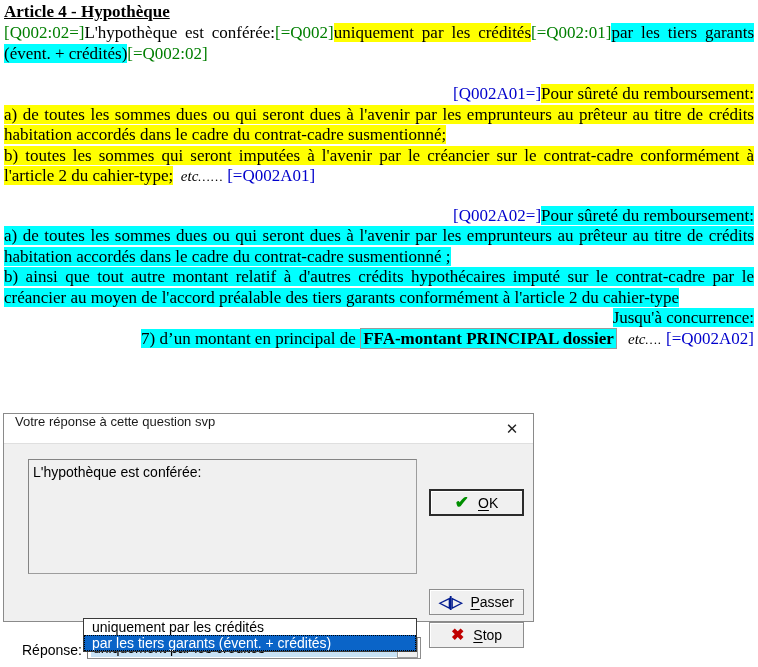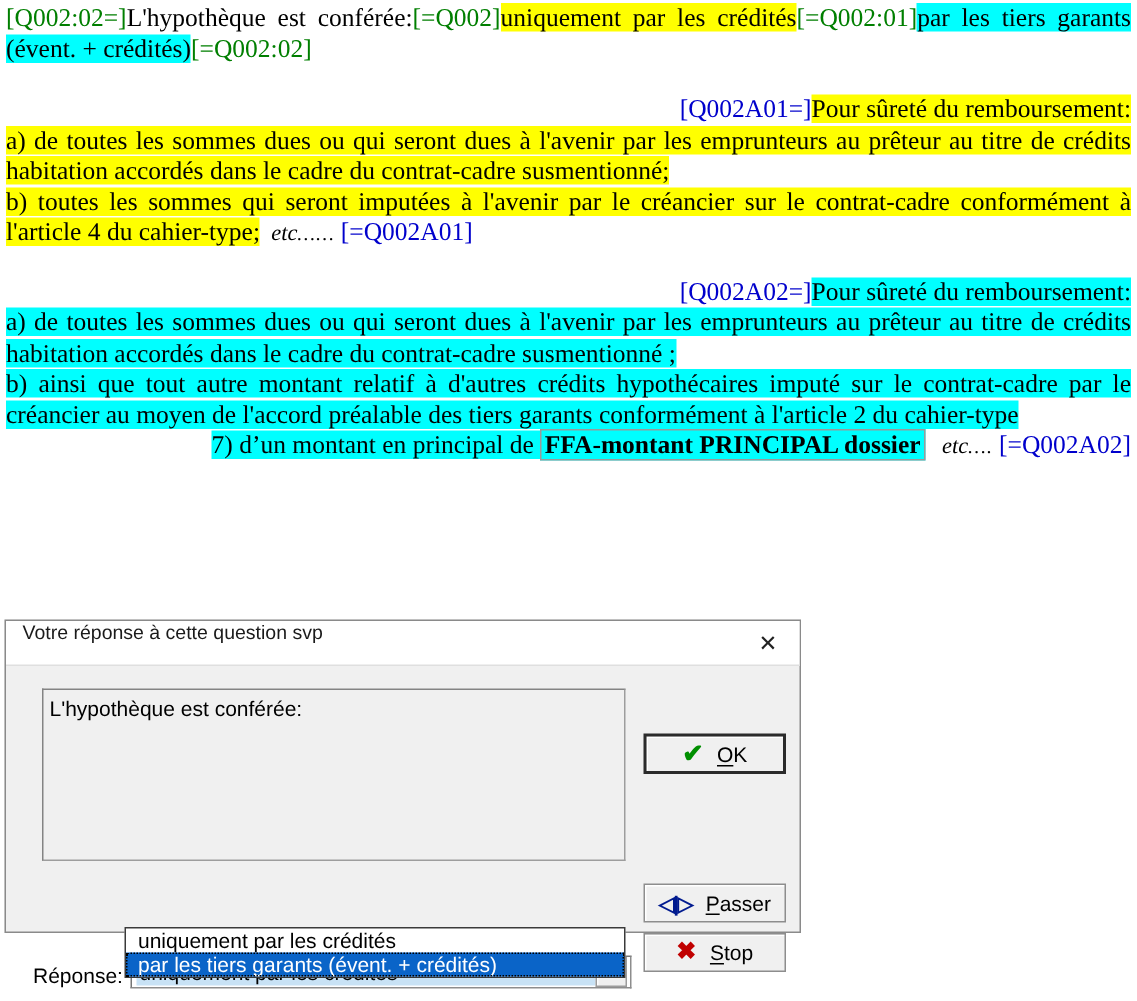--- a/index.html
+++ b/index.html
@@ -228,35 +228,37 @@
     color: #ffffff;
     outline: 1px dotted #000;
     outline-offset: -1px;
   }
 </style>
 </head>
 <body>
 
 <div id="doc">
 
+  <div class="doc-title">Article 4 - Hypothèque</div>
 
   <div class="para"><span class="code-green">[Q002:02=]</span><span>L'hypothèque est conférée:</span><span class="code-green">[=Q002]</span><span class="hl-yellow">uniquement par les crédités</span><span class="code-green">[=Q002:01]</span><span class="hl-cyan">par les tiers garants (évent. + crédités)</span><span class="code-green">[=Q002:02]</span></div>
 
   <div class="spacer"></div>
 
   <div class="para last-no-justify"><span class="code-blue">[Q002A01=]</span><span class="hl-yellow">Pour sûreté du remboursement:</span></div>
   <div class="para"><span class="hl-yellow">a) de toutes les sommes dues ou qui seront dues à l'avenir par les emprunteurs au prêteur au titre de crédits habitation accordés dans le cadre du contrat-cadre susmentionné;</span></div>
-  <div class="para"><span class="hl-yellow">b) toutes les sommes qui seront imputées à l'avenir par le créancier sur le contrat-cadre conformément à l'article 4 du cahier-type;</span><span class="etc">&nbsp; <span>etc</span><span class="dots">……</span> </span><span class="code-blue">[=Q002A01]</span></div>
+  <div class="para"><span class="hl-yellow">b) toutes les sommes qui seront imputées à l'avenir par le créancier sur le contrat-cadre conformément à l'article 2 du cahier-type;</span><span class="etc">&nbsp; <span>etc</span><span class="dots">……</span> </span><span class="code-blue">[=Q002A01]</span></div>
 
   <div class="spacer-sm"></div>
   <div class="spacer-sm"></div>
 
   <div class="para last-no-justify"><span class="code-blue">[Q002A02=]</span><span class="hl-cyan">Pour sûreté du remboursement:</span></div>
   <div class="para"><span class="hl-cyan">a) de toutes les sommes dues ou qui seront dues à l'avenir par les emprunteurs au prêteur au titre de crédits habitation accordés dans le cadre du contrat-cadre susmentionné ;</span></div>
   <div class="para"><span class="hl-cyan">b) ainsi que tout autre montant relatif à d'autres crédits hypothécaires imputé sur le contrat-cadre par le créancier au moyen de l'accord préalable des tiers garants conformément à l'article 2 du cahier-type</span></div>
+  <div class="para last-no-justify"><span class="hl-cyan">Jusqu'à concurrence:</span></div>
   <div class="para last-no-justify"><span class="hl-cyan">7) d’un montant en principal de </span><span class="field-token">FFA-montant PRINCIPAL dossier</span><span class="etc">&nbsp;&nbsp; <span>etc</span><span class="dots">….</span> </span><span class="code-blue">[=Q002A02]</span></div>
 
 </div>
 
 <div id="dialog">
 
   <div class="titlebar">
     <span class="title">Votre réponse à cette question svp</span>
     <span class="close-btn">✕</span>
   </div>

